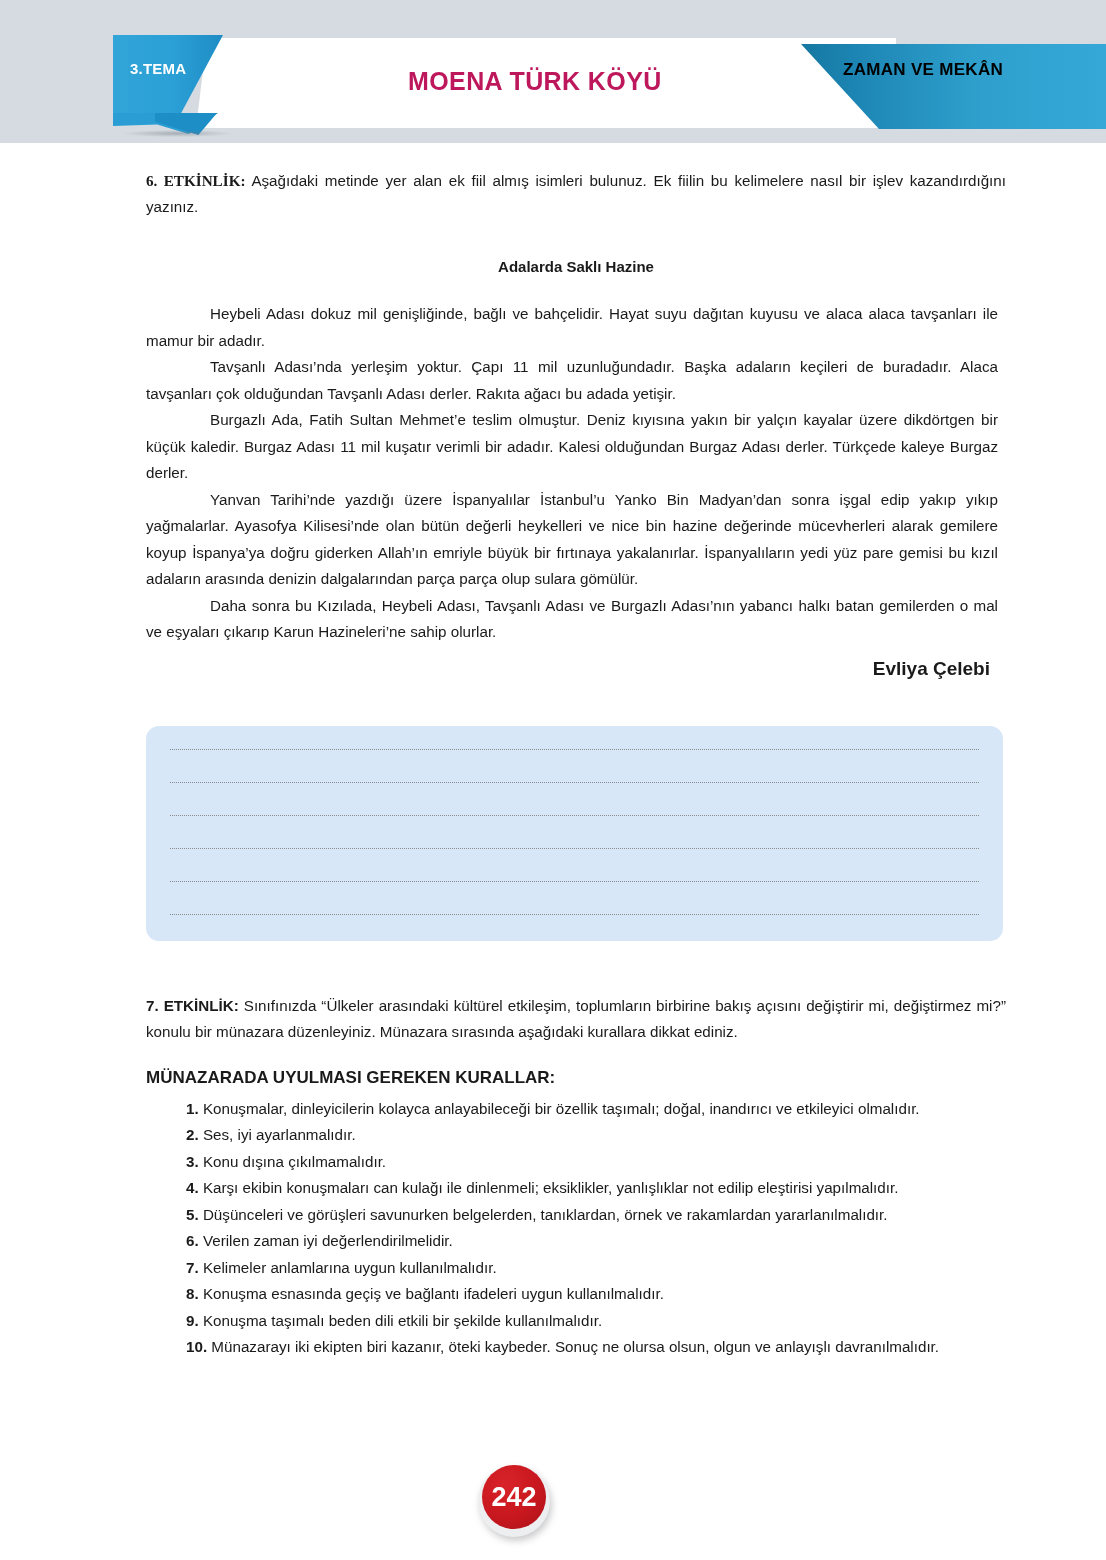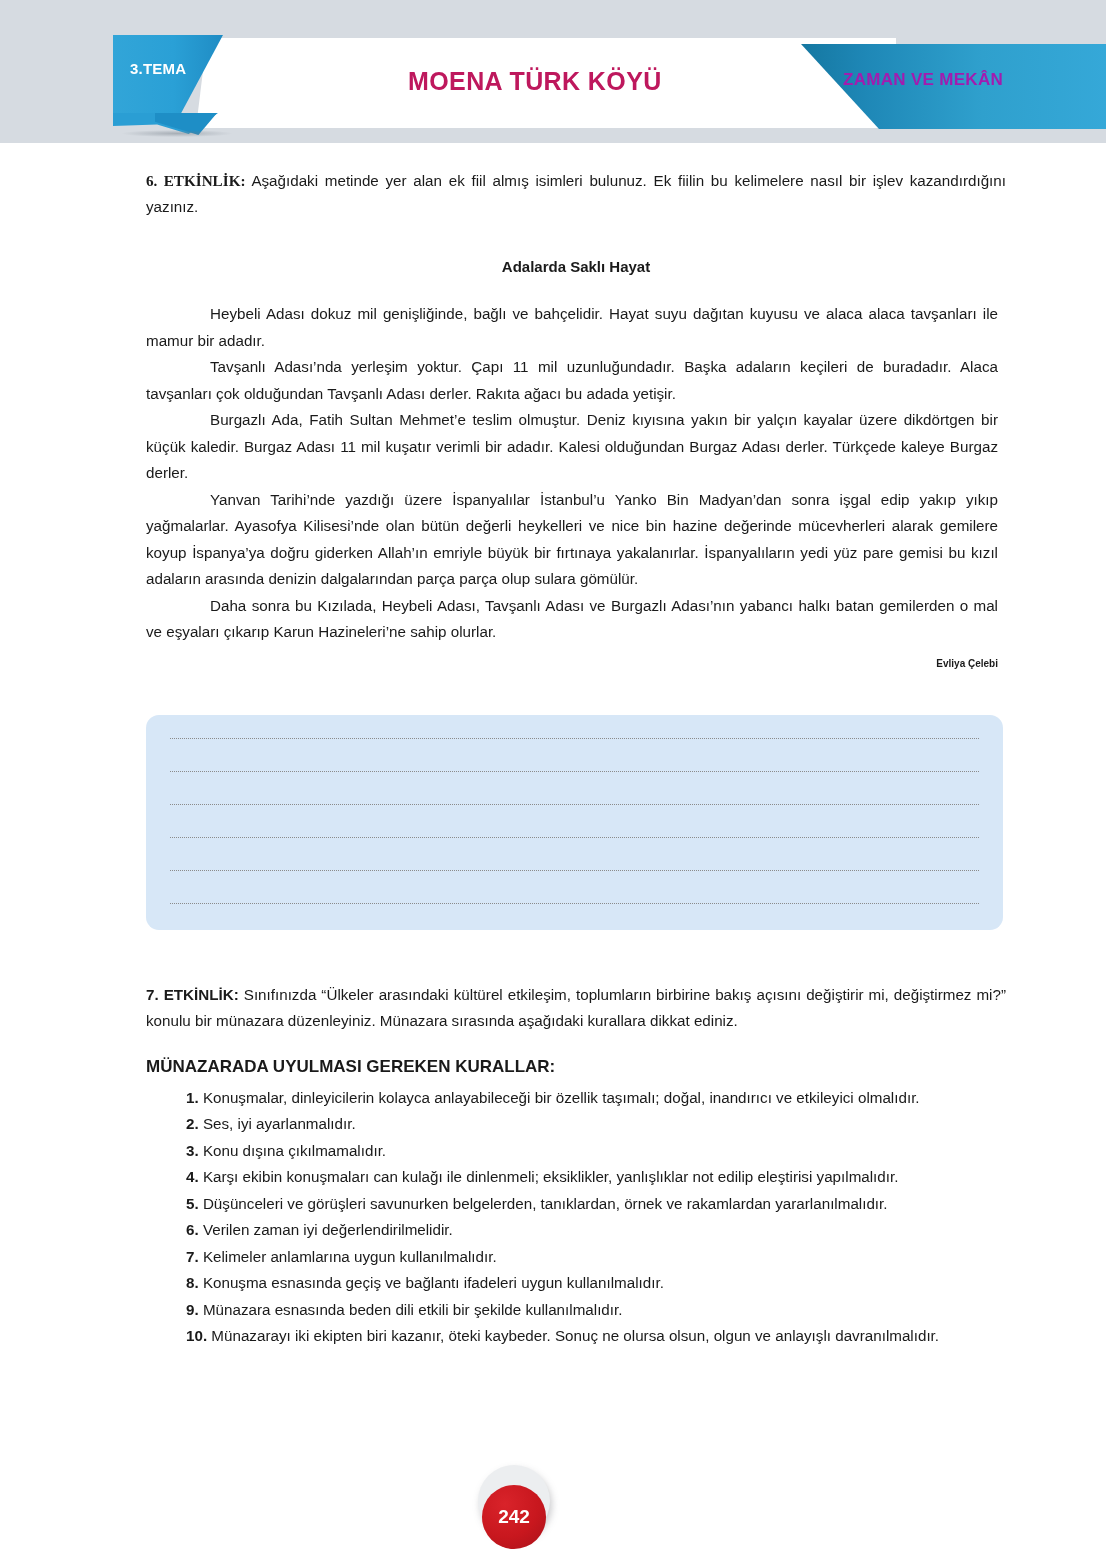--- a/index.html
+++ b/index.html
@@ -88,24 +88,24 @@
     left: 795px;
     top: 44px;
     width: 311px;
     height: 85px;
     background: linear-gradient(to right, #14769f 0%, #1e87b6 22%, #2fa0cd 60%, #35a8d8 100%);
     clip-path: polygon(6px 0, 100% 0, 100% 100%, 84px 100%);
   }
   .banner-blue-label {
     position: absolute;
     left: 843px;
-    top: 70px;
+    top: 60px;
     font-size: 17px;
     font-weight: bold;
-    color: #a21caf;
+    color: #000000;
     letter-spacing: 0.3px;
     white-space: nowrap;
   }
   .header-title {
     position: absolute;
     left: 408px;
     top: 67px;
     font-size: 25px;
     font-weight: bold;
     color: #be185d;
@@ -141,22 +141,22 @@
     margin: 0;
     font-size: 15.2px;
     line-height: 26.5px;
     text-align: justify;
     text-indent: 64px;
     hyphens: manual;
   }
   .author {
     text-align: right;
     font-weight: bold;
-    font-size: 10px;
-    margin: 12px 8px 0 0;
+    font-size: 19px;
+    margin: 12px 16px 0 0;
   }
 
   
   .answer-box {
     margin: 46px 0 0 0;
     width: 857px;
     height: 215px;
     background: #d7e7f7;
     border-radius: 13px;
     box-sizing: border-box;
@@ -202,26 +202,26 @@
   .page-num-ring {
     position: absolute;
     left: 0; top: 0;
     width: 72px; height: 72px;
     border-radius: 50%;
     background: #eceef0;
     box-shadow: 2px 4px 7px rgba(120,120,125,0.38);
   }
   .page-num-circle {
     position: absolute;
-    left: 4px; top: 20px;
+    left: 4px; top: 0;
     width: 64px; height: 64px;
     border-radius: 50%;
     background: radial-gradient(circle at 36% 30%, #d9232a 0%, #c8171e 55%, #a8121a 100%);
     color: #ffffff;
-    font-size: 19px;
+    font-size: 27px;
     font-weight: bold;
     display: flex;
     align-items: center;
     justify-content: center;
   }
 </style>
 </head>
 <body>
 
 <div class="header">
@@ -235,21 +235,21 @@
   <div class="tema-tab-label">3.TEMA</div>
   <div class="header-title">MOENA TÜRK KÖYÜ</div>
 </div>
 
 <div class="content">
 
   <p class="act-head">
     <b>6. ETKİNLİK:</b><span> Aşağıdaki metinde yer alan ek fiil almış isimleri bulunuz. Ek fiilin bu kelimelere nasıl bir işlev kazandırdığını yazınız.</span>
   </p>
 
-  <div class="text-title">Adalarda Saklı Hayat</div>
+  <div class="text-title">Adalarda Saklı Hazine</div>
 
   <div class="story">
     <p>Heybeli Adası dokuz mil genişliğinde, bağlı ve bahçelidir. Hayat suyu dağıtan kuyusu ve alaca alaca tavşanları ile mamur bir adadır.</p>
     <p>Tavşanlı Adası’nda yerleşim yoktur. Çapı 11 mil uzunluğundadır. Başka adaların keçileri de buradadır. Alaca tavşanları çok olduğundan Tavşanlı Adası derler. Rakıta ağacı bu adada yetişir.</p>
     <p>Burgazlı Ada, Fatih Sultan Mehmet’e teslim olmuştur. Deniz kıyısına yakın bir yalçın kayalar üzere dikdörtgen bir küçük kaledir. Burgaz Adası 11 mil kuşatır verimli bir adadır. Kalesi olduğundan Burgaz Adası derler. Türkçede kaleye Burgaz derler.</p>
     <p>Yanvan Tarihi’nde yazdığı üzere İspanyalılar İstanbul’u Yanko Bin Madyan’dan sonra işgal edip yakıp yıkıp yağmalarlar. Ayasofya Kilisesi’nde olan bütün değerli heykelleri ve nice bin hazine değerinde mücevherleri alarak gemilere koyup İspanya’ya doğru giderken Allah’ın emriyle büyük bir fırtınaya yakalanırlar. İspanyalıların yedi yüz pare gemisi bu kızıl adaların arasında denizin dalgalarından parça parça olup sulara gömülür.</p>
     <p>Daha sonra bu Kızılada, Heybeli Adası, Tavşanlı Adası ve Burgazlı Adası’nın yabancı halkı batan gemilerden o mal ve eşyaları çıkarıp Karun Hazineleri’ne sahip olurlar.</p>
   </div>
 
   <div class="author">Evliya Çelebi</div>
@@ -271,21 +271,21 @@
 
   <ul class="rules">
     <li><b>1.</b><span> Konuşmalar, dinleyicilerin kolayca anlayabileceği bir özellik taşımalı; doğal, inandırıcı ve etkileyici olmalıdır.</span></li>
     <li><b>2.</b><span> Ses, iyi ayarlanmalıdır.</span></li>
     <li><b>3.</b><span> Konu dışına çıkılmamalıdır.</span></li>
     <li><b>4.</b><span> Karşı ekibin konuşmaları can kulağı ile dinlenmeli; eksiklikler, yanlışlıklar not edilip eleştirisi yapılmalıdır.</span></li>
     <li><b>5.</b><span> Düşünceleri ve görüşleri savunurken belgelerden, tanıklardan, örnek ve rakamlardan yararlanılmalıdır.</span></li>
     <li><b>6.</b><span> Verilen zaman iyi değerlendirilmelidir.</span></li>
     <li><b>7.</b><span> Kelimeler anlamlarına uygun kullanılmalıdır.</span></li>
     <li><b>8.</b><span> Konuşma esnasında geçiş ve bağlantı ifadeleri uygun kullanılmalıdır.</span></li>
-    <li><b>9.</b><span> Münazara esnasında beden dili etkili bir şekilde kullanılmalıdır.</span></li>
+    <li><b>9.</b><span> Konuşma taşımalı beden dili etkili bir şekilde kullanılmalıdır.</span></li>
     <li><b>10.</b><span> Münazarayı iki ekipten biri kazanır, öteki kaybeder. Sonuç ne olursa olsun, olgun ve anlayışlı davranılmalıdır.</span></li>
   </ul>
 
 </div>
 
 <div class="page-num-wrap">
   <div class="page-num-ring"></div>
   <div class="page-num-circle">242</div>
 </div>
 

